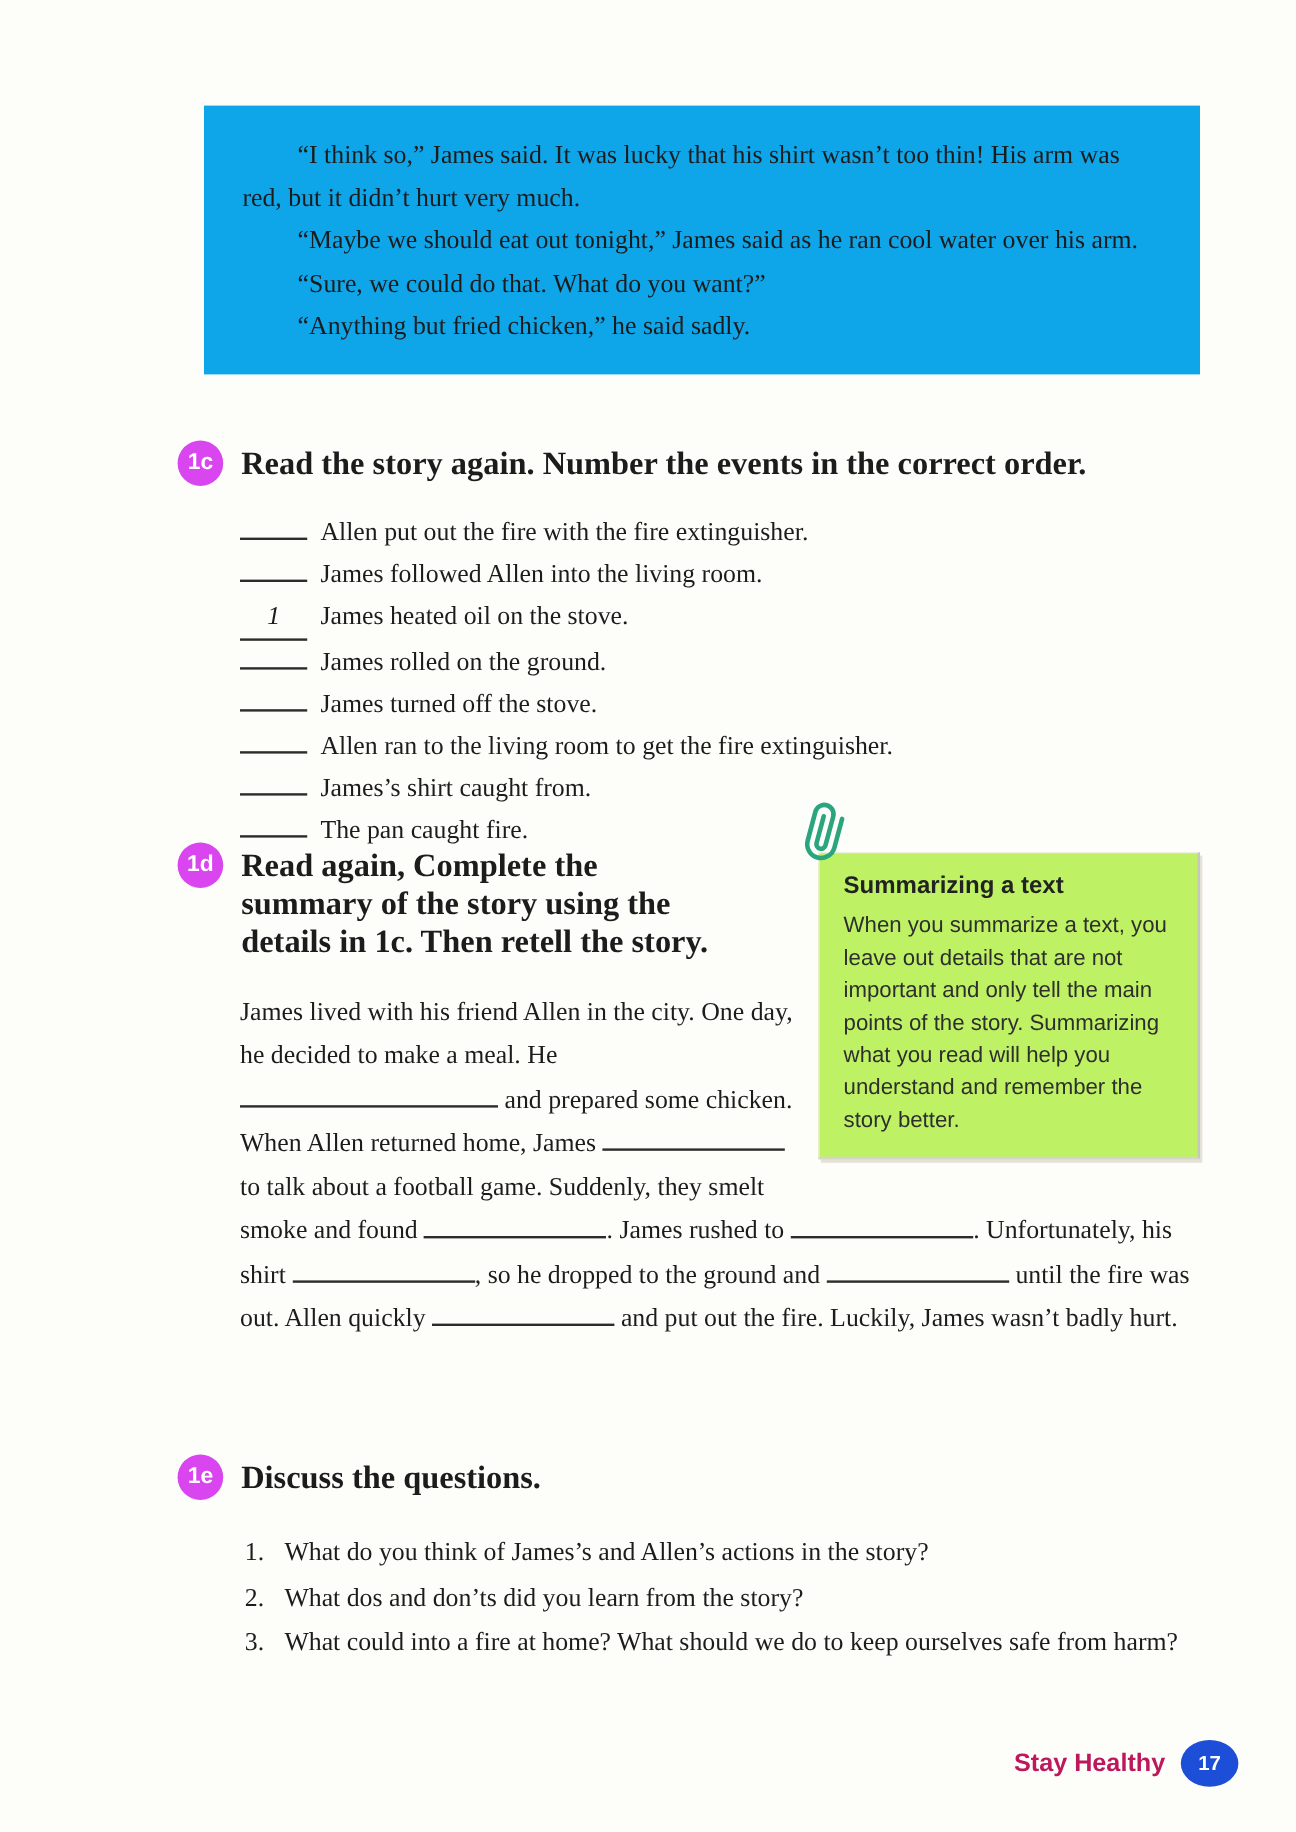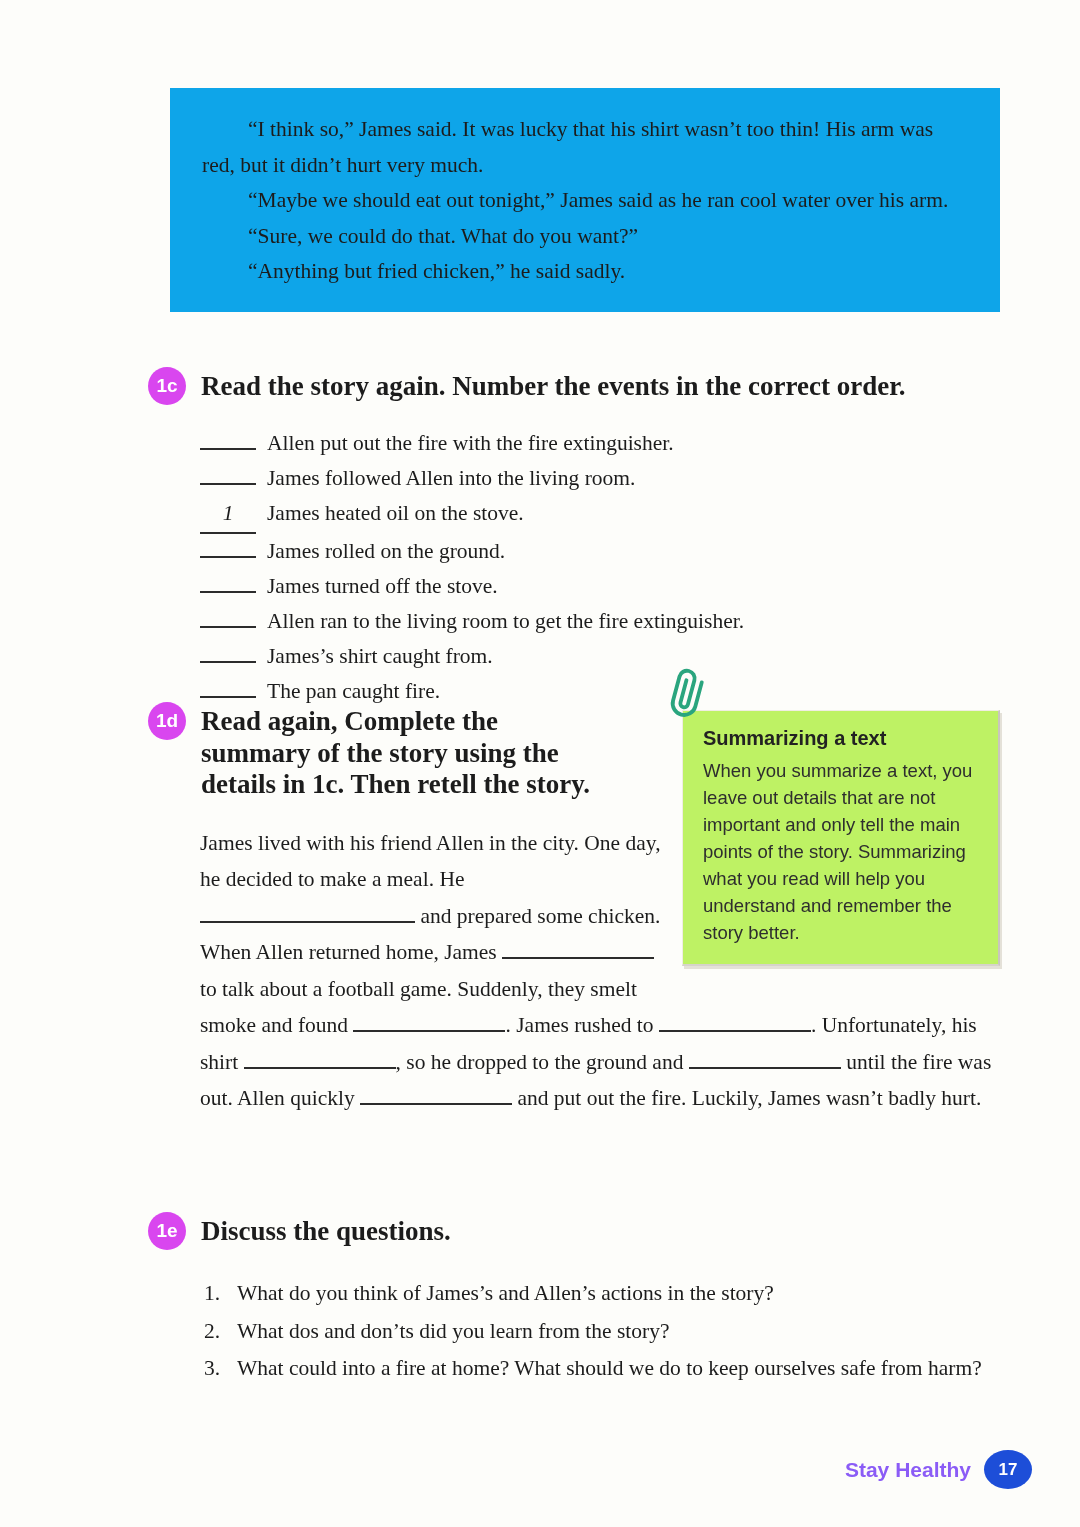--- a/index.html
+++ b/index.html
@@ -78,21 +78,21 @@
   .q-item { display:flex; font-size:21.5px; line-height:37.5px; }
   .q-num { width:33px; flex:0 0 auto; }
   .q-text { flex:1; max-width:772px; }
 
   
   .footer {
     position:absolute; top:1450px; right:48px;
     display:flex; align-items:center; gap:13px;
     font-family:"Liberation Sans","DejaVu Sans",sans-serif;
   }
-  .footer-label { color:#8b5cf6; font-weight:bold; font-size:21px; }
+  .footer-label { color:#be185d; font-weight:bold; font-size:21px; }
   .page-circle {
     width:48px; height:39px; border-radius:50%;
     background:#1d4ed8; color:#ffffff;
     font-size:17px; font-weight:bold;
     display:flex; align-items:center; justify-content:center;
   }
 </style>
 </head>
 <body>
 

